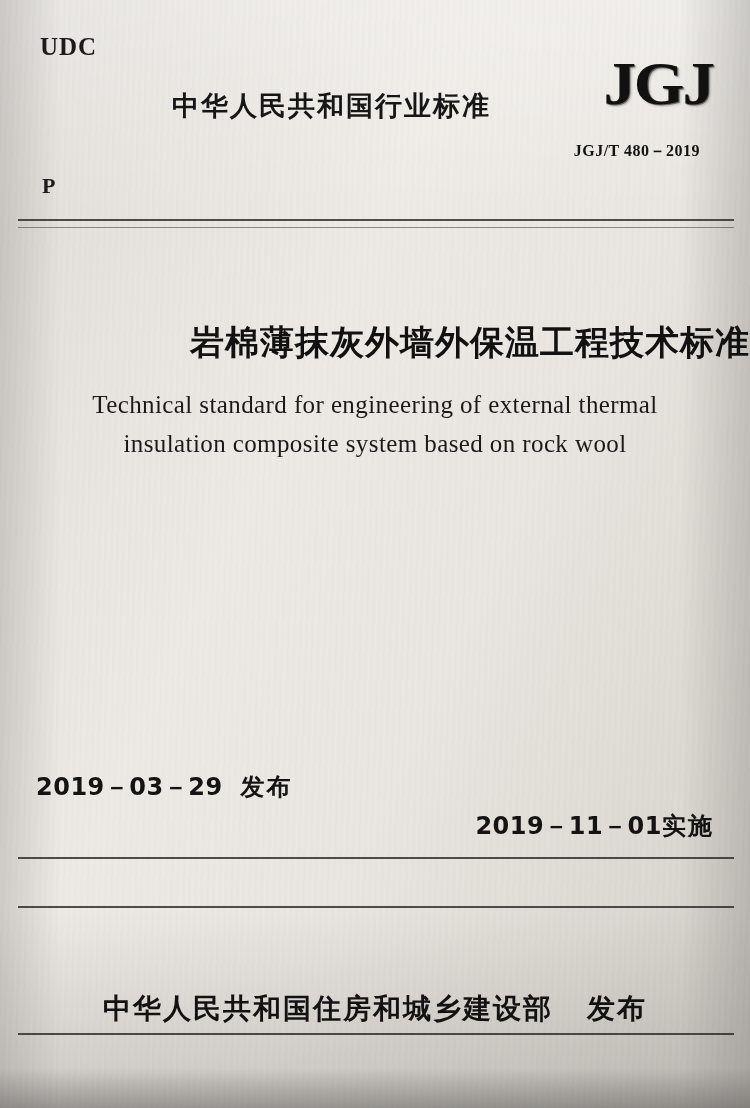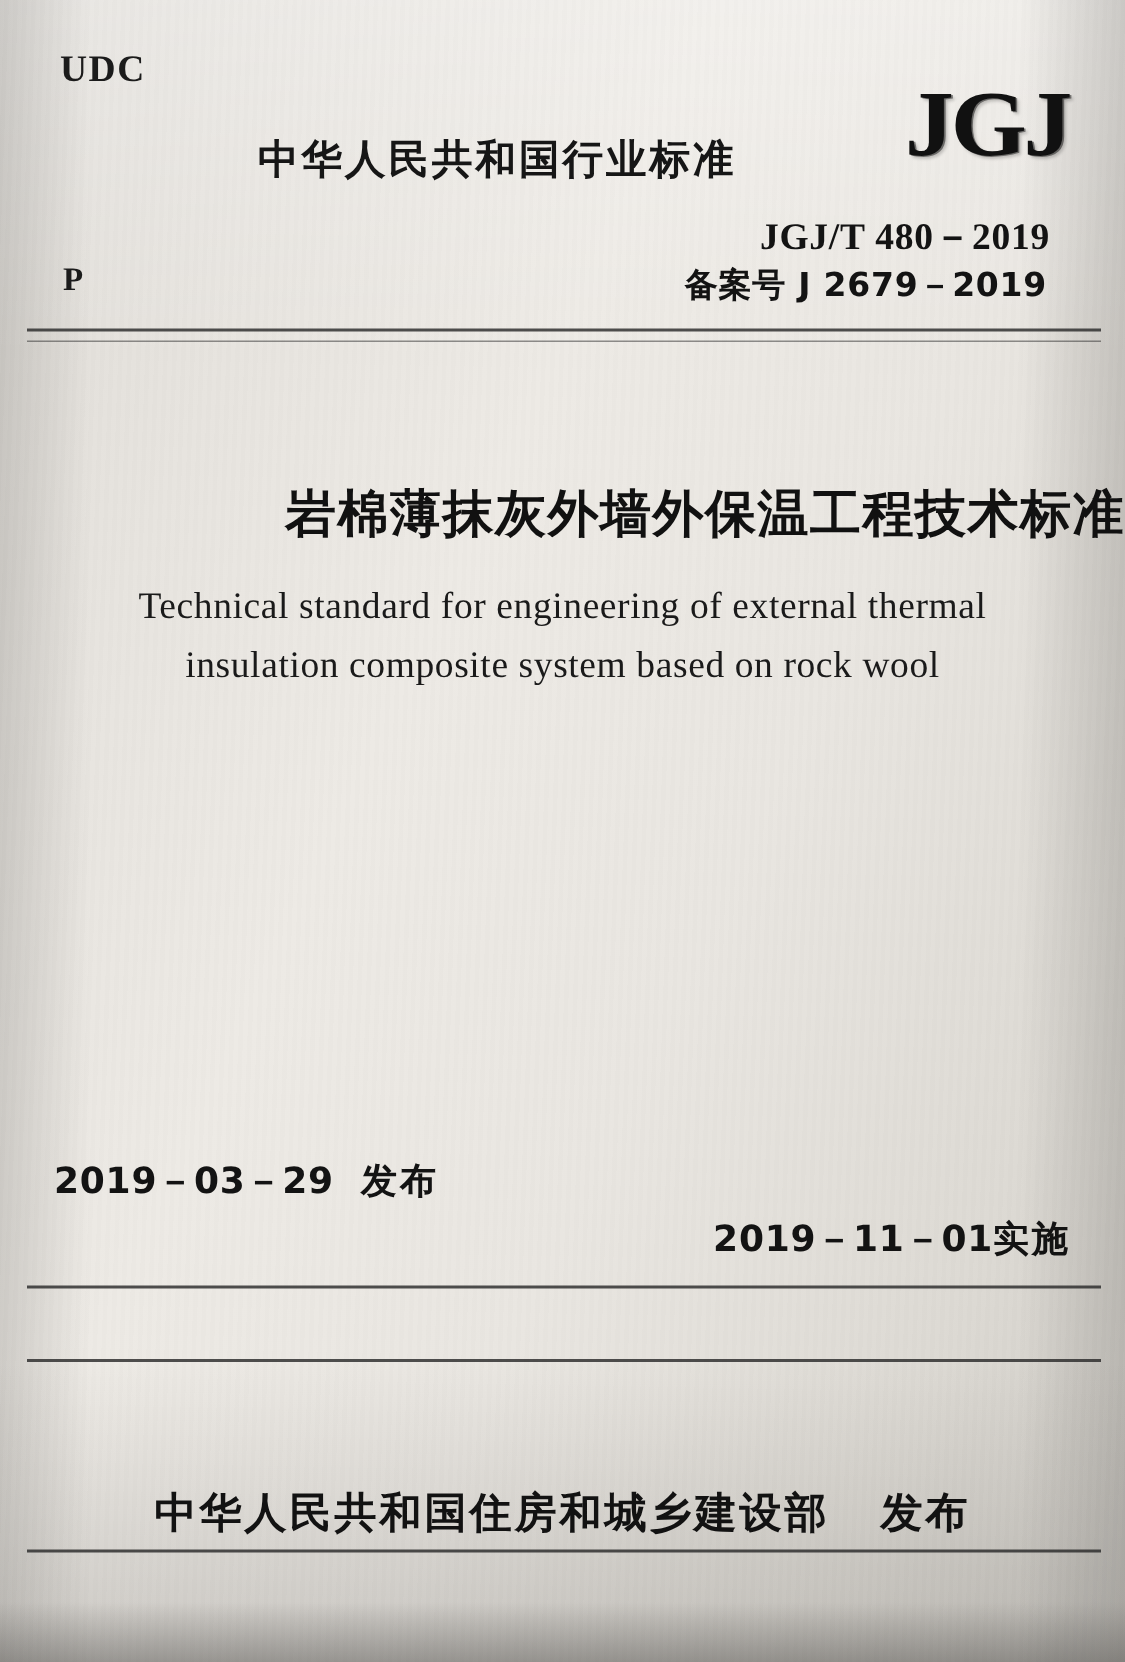--- a/index.html
+++ b/index.html
@@ -103,21 +103,21 @@
     text-shadow: 1px 1px 0 rgba(0,0,0,0.45), 2px 2px 2px rgba(0,0,0,0.2);
     transform: scaleX(1.05);
   }
 
   .std-no {
     position: absolute;
     right: 50px;
     top: 141px;
     font-family: "Liberation Serif", serif;
     font-weight: bold;
-    font-size: 25px;
+    font-size: 16px;
     letter-spacing: 0.5px;
     color: #131313;
   }
   .record-no {
     position: absolute;
     right: 52px;
     top: 175px;
     font-family: "DejaVu Sans", sans-serif;
     font-weight: bold;
     font-size: 22px;
@@ -216,21 +216,20 @@
   <div class="shade-bottom"></div>
   <div class="texture"></div>
 
   <div class="udc">UDC</div>
   <div class="pmark">P</div>
 
   <div class="hdr-cn">中华人民共和国行业标准</div>
 
   <div class="jgj-logo">JGJ</div>
   <div class="std-no">JGJ/T 480－2019</div>
-  <div class="record-no">备案号 J 2679－2019</div>
 
   <div class="rule r1"></div>
   <div class="rule r2"></div>
 
   <div class="title-cn">岩棉薄抹灰外墙外保温工程技术标准</div>
   <div class="title-en">
     <span class="ln">Technical standard for engineering of external thermal</span>
     <span class="ln">insulation composite system based on rock wool</span>
   </div>
 

